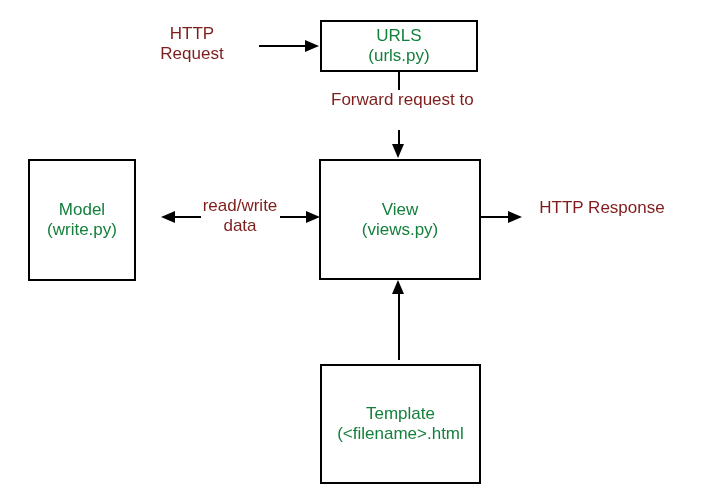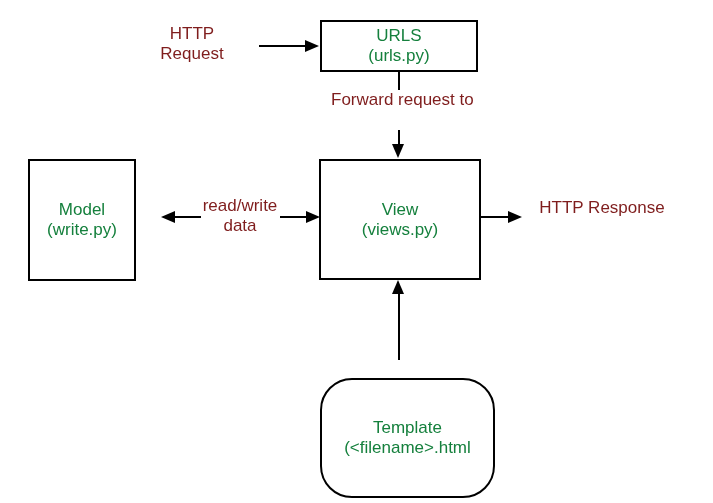--- a/index.html
+++ b/index.html
@@ -41,21 +41,21 @@
   .head { position: absolute; width: 0; height: 0; }
   .head-right { border-top: 6px solid transparent; border-bottom: 6px solid transparent; border-left: 14px solid #000000; }
   .head-left  { border-top: 6px solid transparent; border-bottom: 6px solid transparent; border-right: 14px solid #000000; }
   .head-down  { border-left: 6px solid transparent; border-right: 6px solid transparent; border-top: 14px solid #000000; }
   .head-up    { border-left: 6px solid transparent; border-right: 6px solid transparent; border-bottom: 14px solid #000000; }
 
   
   #box-urls     { left: 320px; top: 20px;  width: 158px; height: 52px;  }
   #box-model    { left: 28px;  top: 159px; width: 108px; height: 122px; }
   #box-view     { left: 319px; top: 159px; width: 162px; height: 121px; }
-  #box-template { left: 320px; top: 378px; width: 175px; height: 120px; border-radius: 32px; }
+  #box-template { left: 320px; top: 364px; width: 161px; height: 120px; }
 
   
   #label-http-request  { left: 130px; top: 24px;  width: 124px; text-align: center; }
   #label-forward       { left: 322px; top: 90px;  width: 175px; text-align: left; margin-left: 9px; }
   #label-read-write    { left: 190px; top: 196px; width: 100px; text-align: center; }
   #label-http-response { left: 522px; top: 198px; width: 160px; text-align: center; }
 
   
   #a1-shaft { left: 259px; top: 45px;  width: 47px; }
   #a1-head  { left: 305px; top: 40px; }

